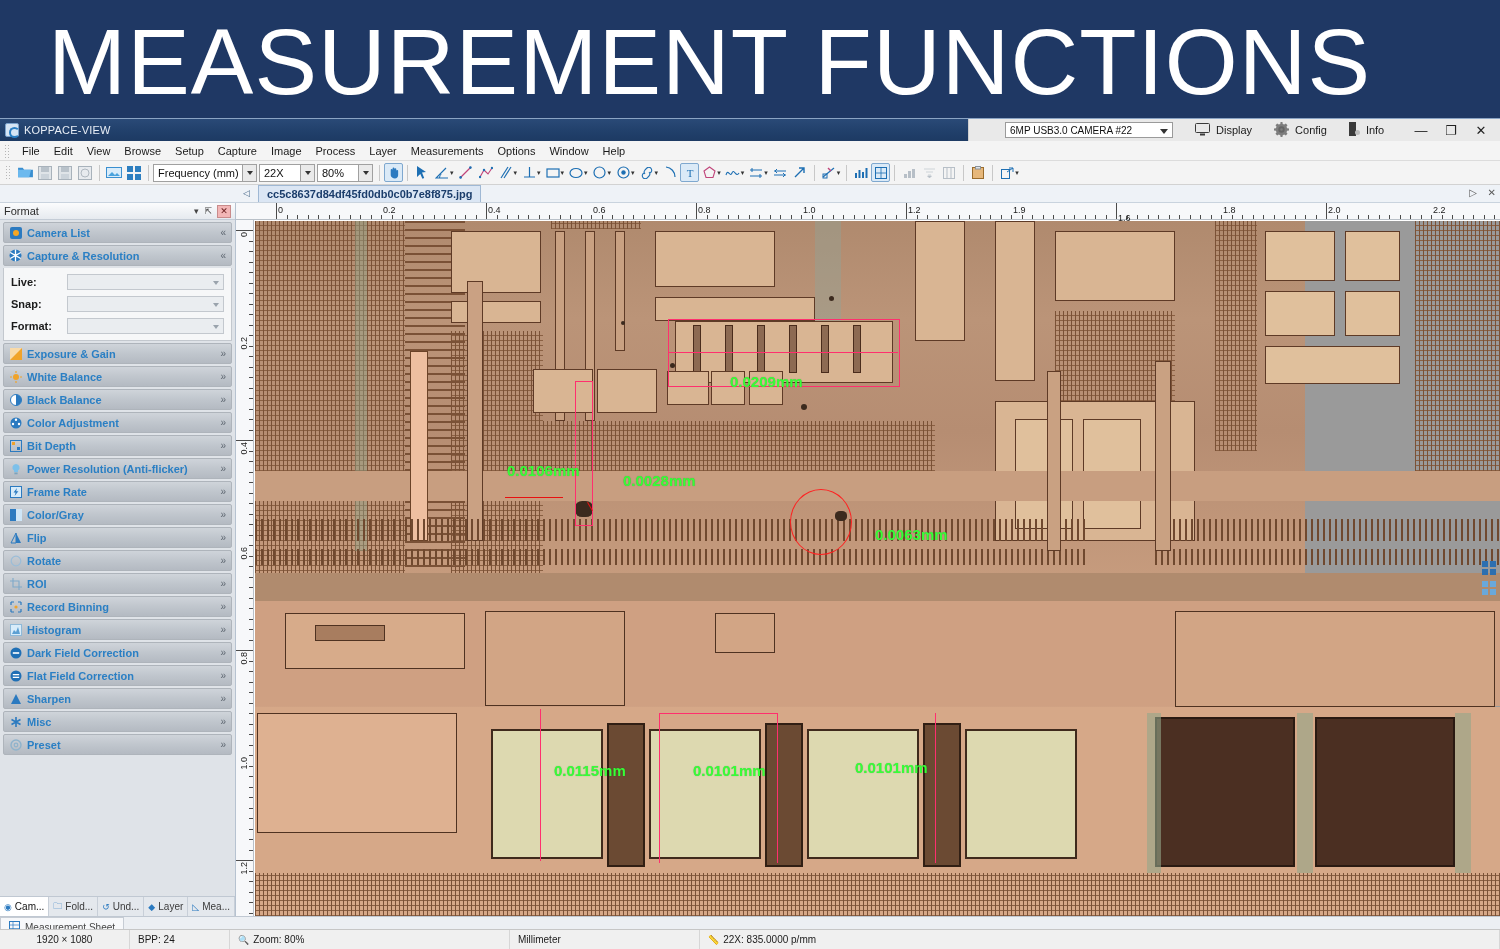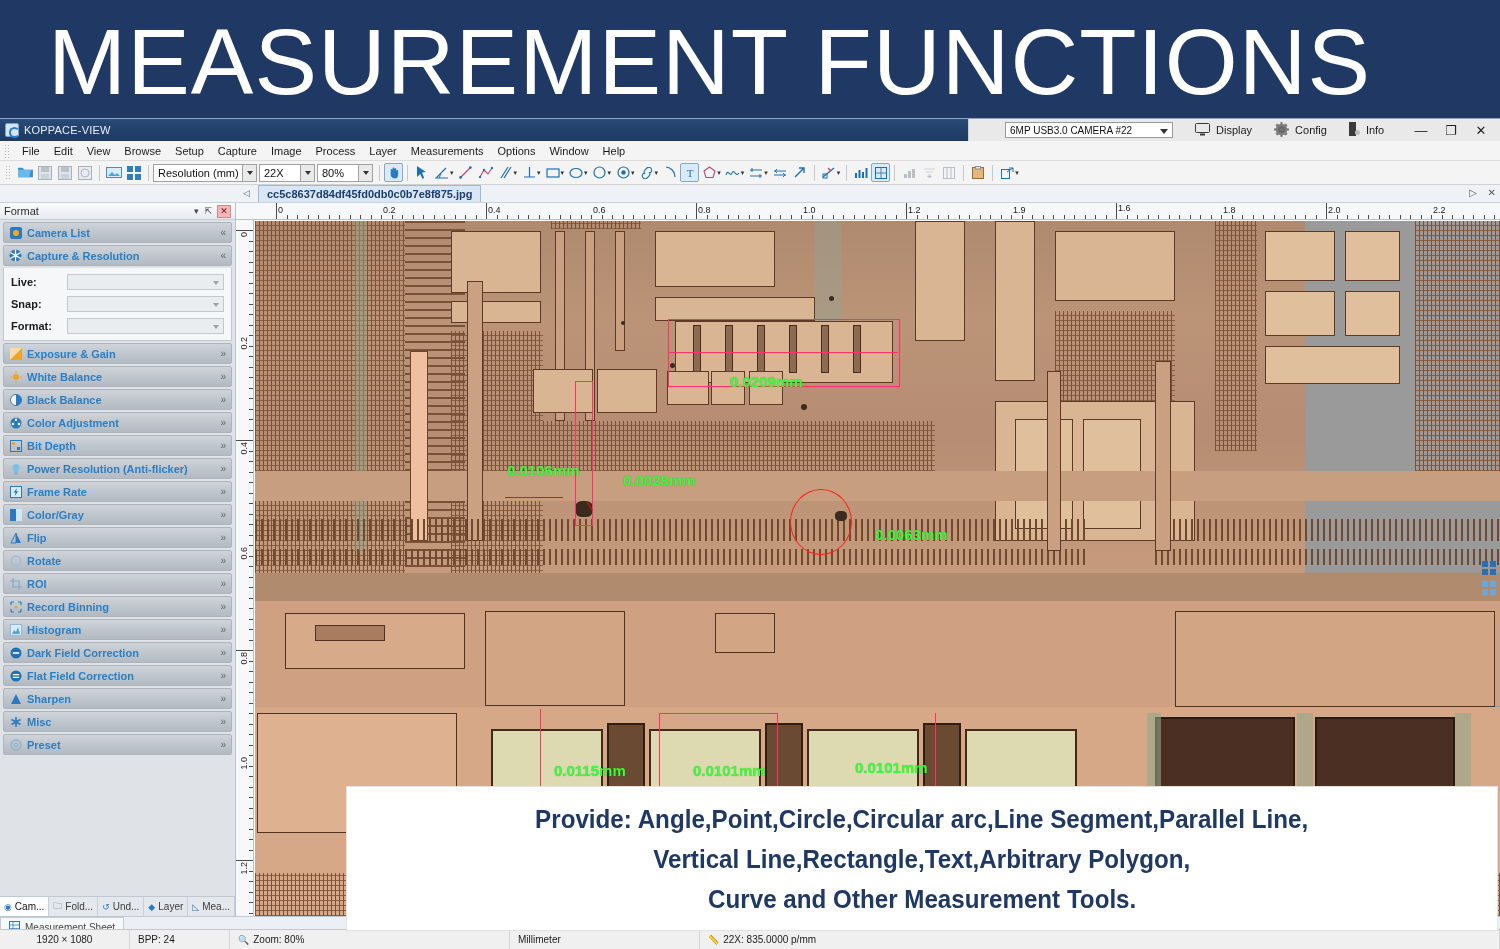--- a/index.html
+++ b/index.html
@@ -388,21 +388,21 @@
         <svg width="14" height="14" viewBox="0 0 14 14">
             <rect x="0" y="0" width="6" height="6" fill="#2e7fc0"></rect>
             <rect x="8" y="0" width="6" height="6" fill="#2e7fc0"></rect>
             <rect x="0" y="8" width="6" height="6" fill="#2e7fc0"></rect>
             <rect x="8" y="8" width="6" height="6" fill="#2e7fc0"></rect>
           </svg>
       </div>
       <div class="sep"></div>
 
       <div class="combo" style="width:104px;">
-        <span>Resolution (mm)</span>
+        <span>Frequency (mm)</span>
         <span class="cbtn">
             <i></i>
           </span>
       </div>
       <div class="combo" style="width:56px;">
         <span>22X</span>
         <span class="cbtn">
             <i></i>
           </span>
       </div>
@@ -873,21 +873,21 @@
 
         <div class="hruler">
           <div class="ruler-lab" style="left:42px;top:2px;">0</div>
           <div class="ruler-lab" style="left:147px;top:2px;">0.2</div>
           <div class="ruler-lab" style="left:252px;top:2px;">0.4</div>
           <div class="ruler-lab" style="left:357px;top:2px;">0.6</div>
           <div class="ruler-lab" style="left:462px;top:2px;">0.8</div>
           <div class="ruler-lab" style="left:567px;top:2px;">1.0</div>
           <div class="ruler-lab" style="left:672px;top:2px;">1.2</div>
           <div class="ruler-lab" style="left:777px;top:2px;">1.9</div>
-          <div class="ruler-lab" style="left:882px;top:0;">1.6</div>
+          <div class="ruler-lab" style="left:882px;top:10px;">1.6</div>
           <div class="ruler-lab" style="left:987px;top:2px;">1.8</div>
           <div class="ruler-lab" style="left:1092px;top:2px;">2.0</div>
           <div class="ruler-lab" style="left:1197px;top:2px;">2.2</div>
           <div id="hticks">
               <div class="ruler-tick" style="left: 40px; bottom: 0px; width: 1px; height: 16px;"></div>
               <div class="ruler-tick" style="left: 50.5px; bottom: 0px; width: 1px; height: 4px;"></div>
               <div class="ruler-tick" style="left: 61px; bottom: 0px; width: 1px; height: 4px;"></div>
               <div class="ruler-tick" style="left: 71.5px; bottom: 0px; width: 1px; height: 4px;"></div>
               <div class="ruler-tick" style="left: 82px; bottom: 0px; width: 1px; height: 4px;"></div>
               <div class="ruler-tick" style="left: 92.5px; bottom: 0px; width: 1px; height: 4px;"></div>
@@ -1231,19 +1231,14 @@
         <span>Zoom: 80%</span>
       </div>
       <div class="cell" style="width:190px;">Millimeter</div>
       <div class="cell" style="flex:1;">
         <span class="ic">📏</span>
         <span>22X: 835.0000 p/mm</span>
       </div>
     </div>
   </div>
 
-  <div class="caption">
-    <div>Provide: Angle,Point,Circle,Circular arc,Line Segment,Parallel Line,</div>
-    <div>Vertical Line,Rectangle,Text,Arbitrary Polygon,</div>
-    <div>Curve and Other Measurement Tools.</div>
-  </div>
 
 </div>
 
 </body></html>

